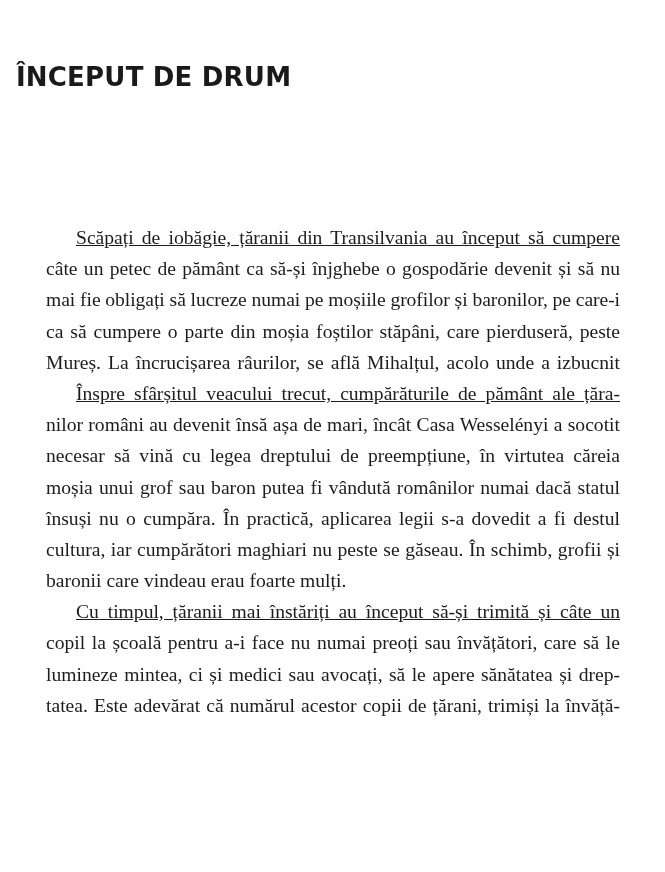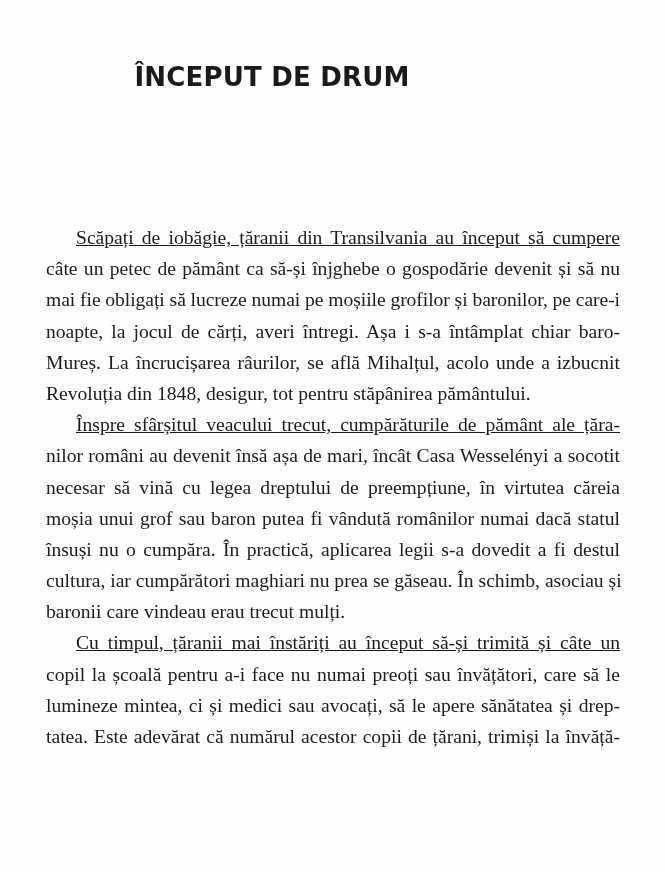--- a/index.html
+++ b/index.html
@@ -1,53 +1,52 @@
 <!DOCTYPE html>
 <html><head>
 <meta charset="utf-8">
 <style>
   html, body { margin:0; padding:0; background:#ffffff; }
   body { width:665px; height:872px; overflow:hidden; position:relative; }
   .page { position:absolute; left:0; top:0; width:665px; height:872px; background:#fefefe; }
   .title {
-    position:absolute; left:0; width:544px; top:62px; text-align:center;
+    position:absolute; left:0; width:544px; top:62px; 
     font-family:"DejaVu Sans", sans-serif; font-size:26px; font-weight:600;
-    color:#1a1a1a; letter-spacing:0.2px; margin:0;
+    color:#1a1a1a; letter-spacing:0.2px; margin:0;padding-left:16px;
   }
   .body-text {
     position:absolute; left:46px; top:222px; width:574px;
     font-family:"Liberation Serif", serif; font-size:19.6px; line-height:31.2px;
     color:#1c1c1c; text-align:justify; hyphens:manual;
   }
   .line { display:block; white-space:nowrap; text-align:justify; text-align-last:justify; height:31.2px; }
   .line.indent { padding-left:30px;text-decoration:underline; }
   .line.last { text-align-last:left; }
 </style>
 </head>
 <body>
 
 <div class="page">
   <h1 class="title">ÎNCEPUT DE DRUM</h1>
   <div class="body-text">
     <div>
       <span class="line indent">Scăpați de iobăgie, țăranii din Transilvania au început să cumpere</span>
       <span class="line">câte un petec de pământ ca să-și înjghebe o gospodărie devenit și să nu</span>
       <span class="line" style="letter-spacing: -0.0606737px;">mai fie obligați să lucreze numai pe moșiile grofilor și baronilor, pe care-i</span>
-      <span class="line">noapte, la jocul de cărți, averi întregi. Așa i s-a întâmplat chiar baro-</span>
+      <span class="line">ca să cumpere o parte din moșia foștilor stăpâni, care pierduseră, peste</span>
       <span class="line">Mureș. La încrucișarea râurilor, se află Mihalțul, acolo unde a izbucnit</span>
-      <span class="line last">Revoluția din 1848, desigur, tot pentru stăpânirea pământului.</span>
     </div>
     <div>
       <span class="line indent">Înspre sfârșitul veacului trecut, cumpărăturile de pământ ale țăra-</span>
       <span class="line">nilor români au devenit însă așa de mari, încât Casa Wesselényi a socotit</span>
       <span class="line">necesar să vină cu legea dreptului de preempțiune, în virtutea căreia</span>
       <span class="line">moșia unui grof sau baron putea fi vândută românilor numai dacă statul</span>
       <span class="line">însuși nu o cumpăra. În practică, aplicarea legii s-a dovedit a fi destul</span>
-      <span class="line">cultura, iar cumpărători maghiari nu prea se găseau. În schimb, asociau și</span>
-      <span class="line last">baronii care vindeau erau trecut mulți.</span>
+      <span class="line">cultura, iar cumpărători maghiari nu peste se găseau. În schimb, grofii și</span>
+      <span class="line last">baronii care vindeau erau foarte mulți.</span>
     </div>
     <div>
       <span class="line indent">Cu timpul, țăranii mai înstăriți au început să-și trimită și câte un</span>
       <span class="line">copil la școală pentru a-i face nu numai preoți sau învățători, care să le</span>
       <span class="line">lumineze mintea, ci și medici sau avocați, să le apere sănătatea și drep-</span>
       <span class="line">tatea. Este adevărat că numărul acestor copii de țărani, trimiși la învăță-</span>
 
     </div>
   </div>
 </div>

